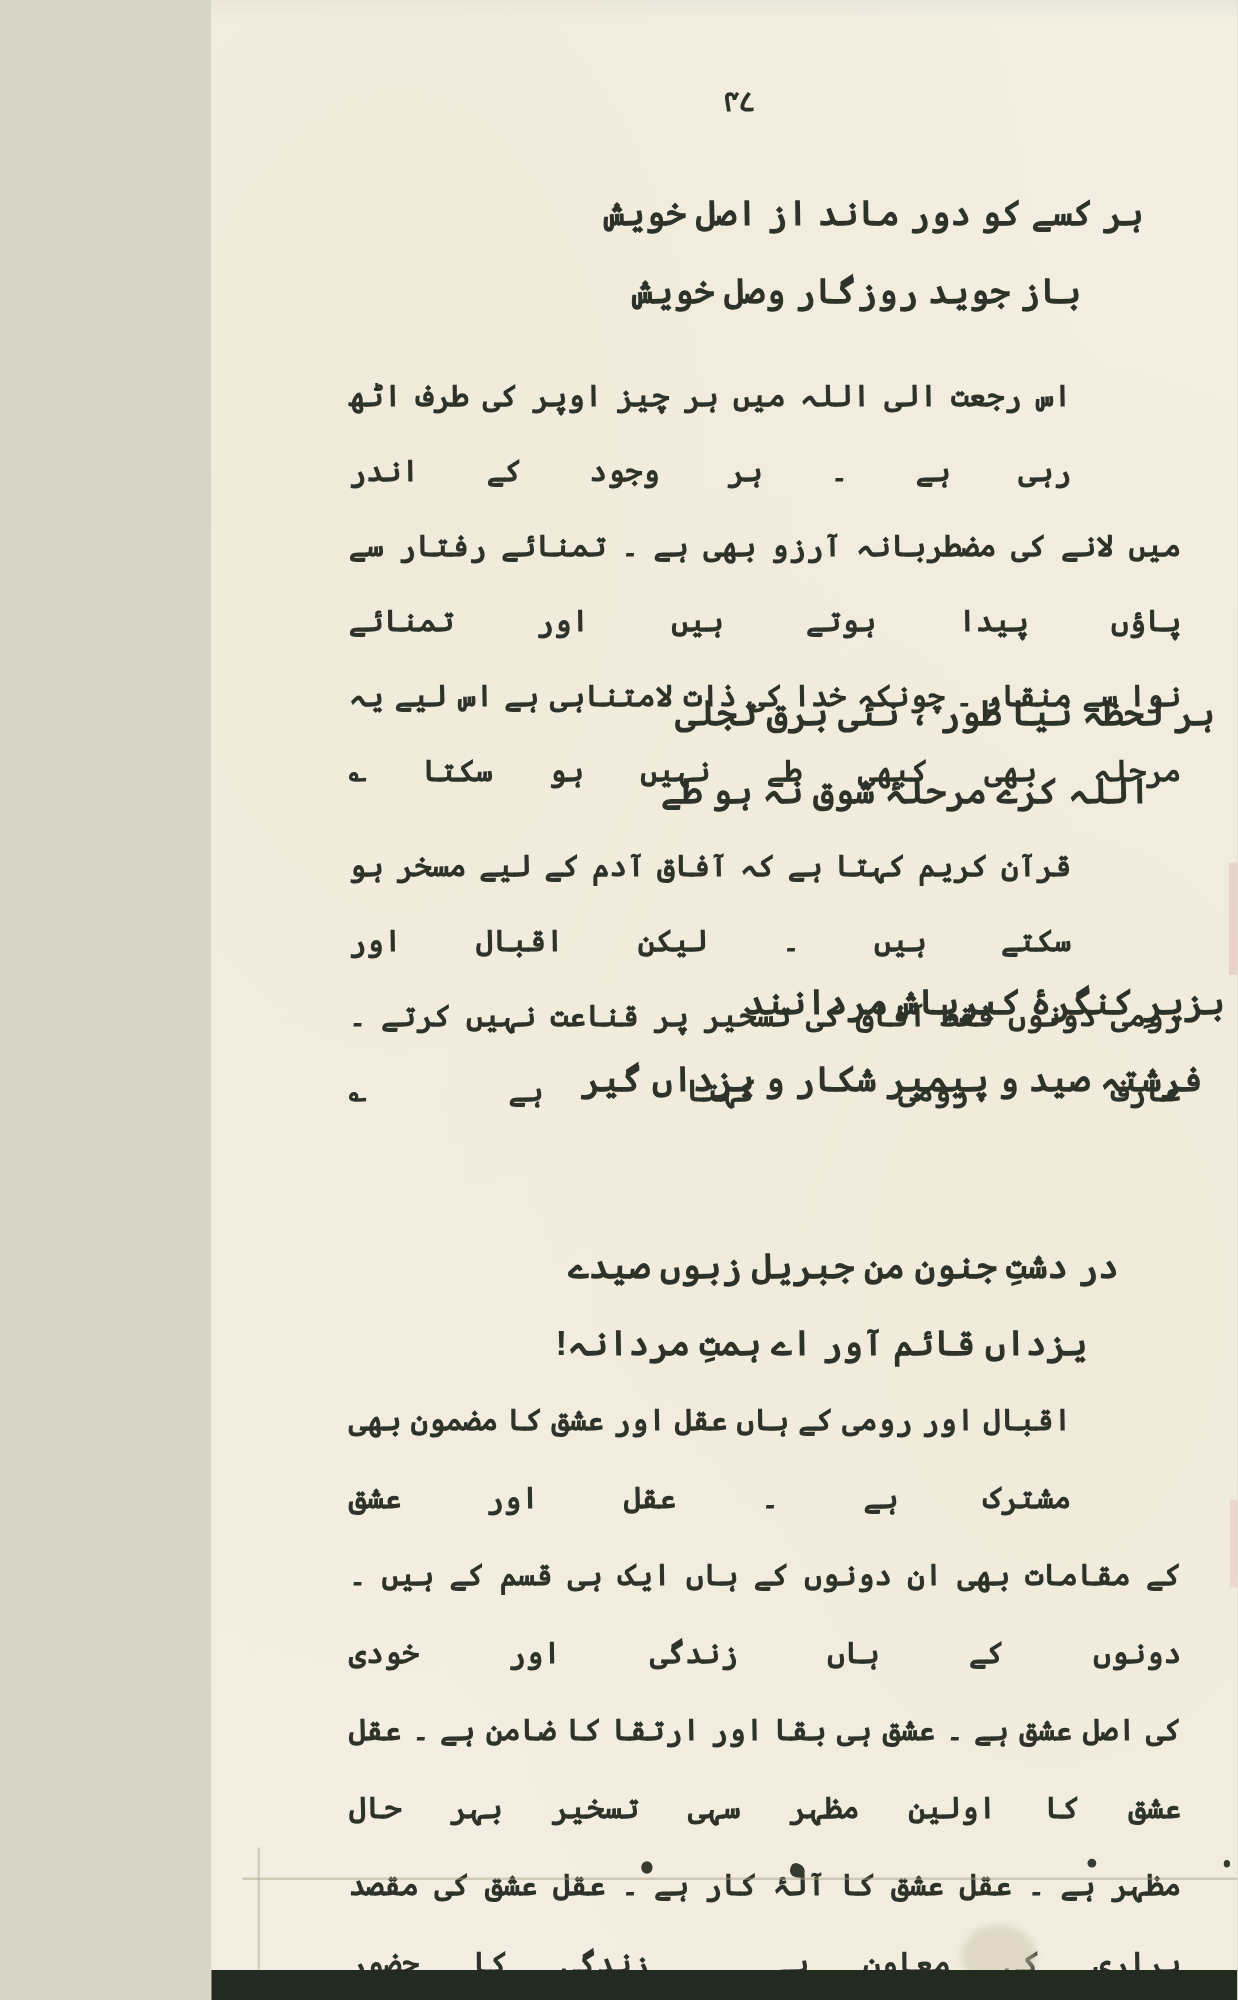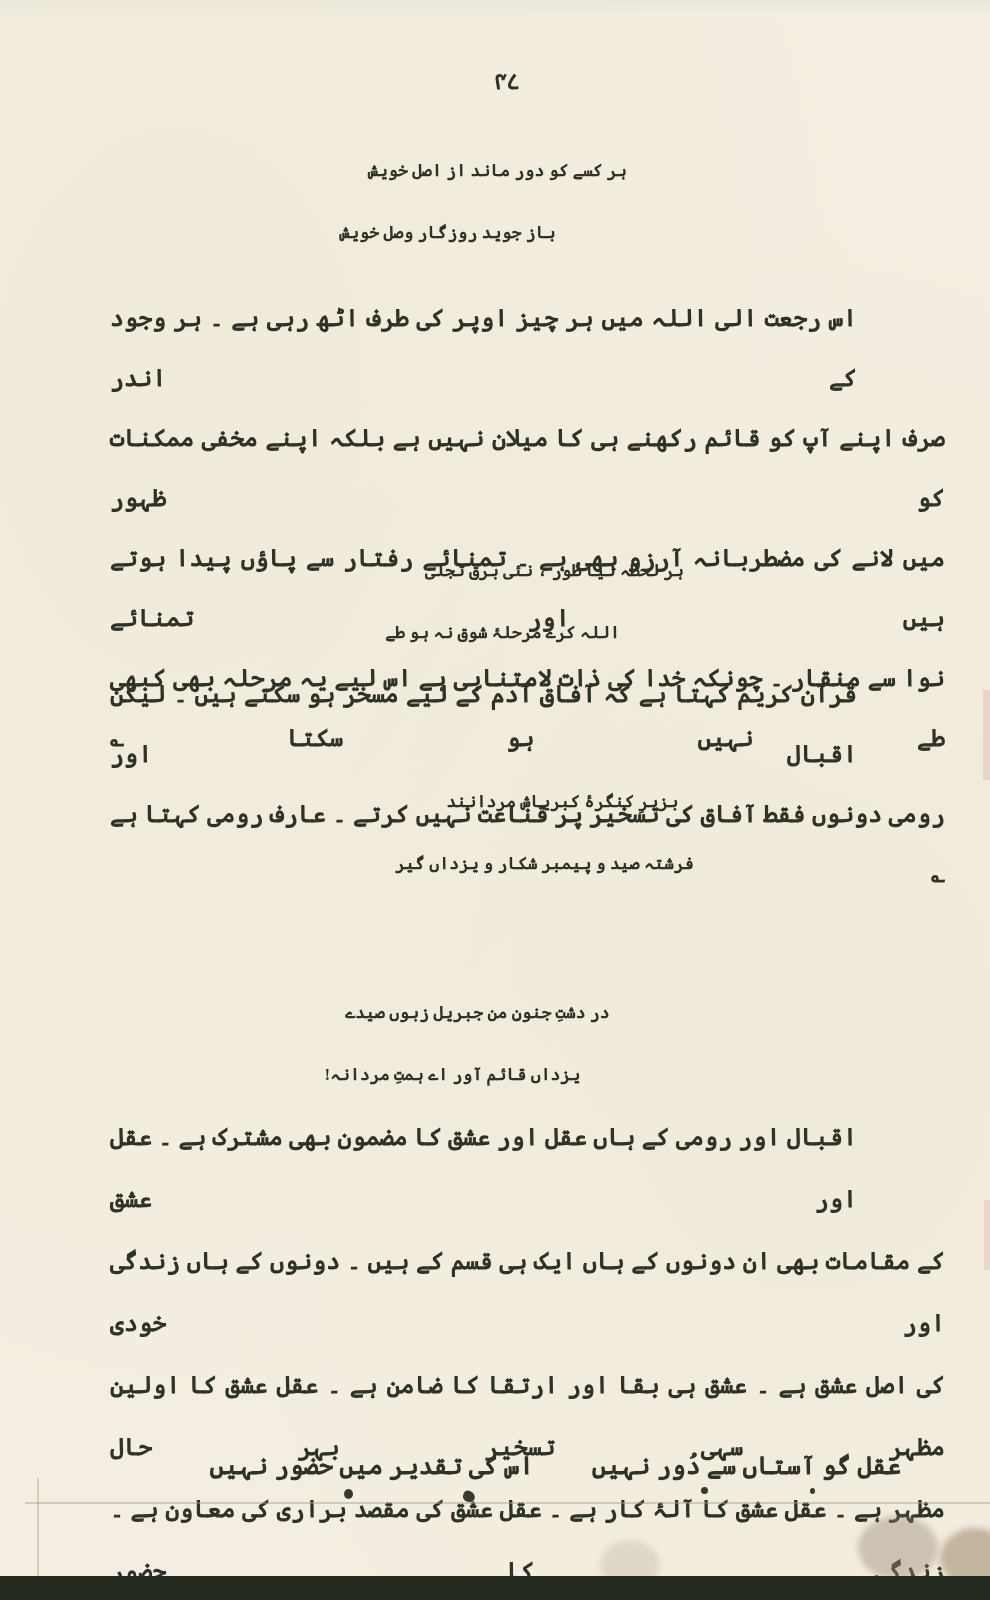--- a/index.html
+++ b/index.html
@@ -1,34 +1,34 @@
 <!DOCTYPE html>
 <html lang="ur" dir="rtl"><head>
 <meta charset="utf-8">
 <style>
   html,body{margin:0;padding:0;background:#d8d5c9;}
   .page{
-    position:relative;width:990px;height:1600px;overflow:hidden;
+    position:relative;width:821px;height:1600px;overflow:hidden;
     background:#f3eee1;
     background-image:
       radial-gradient(ellipse at 18% 25%, rgba(238,231,212,.55), transparent 60%),
       radial-gradient(ellipse at 82% 65%, rgba(236,229,209,.45), transparent 55%),
       linear-gradient(180deg, rgba(222,222,216,.55) 0px, rgba(222,222,216,0) 16px);
-    font-family:Liberation Serif, serif;
+    font-family:Liberation Sans, sans-serif;
     direction:rtl;color:#2e332a;
   }
   .pagenum{
     position:absolute;top:70px;left:0;right:0;text-align:center;
     font-size:21px;font-weight:bold;letter-spacing:3px;transform:translateX(12px);
   }
   .sec{position:absolute;left:110px;right:45px;font-weight:bold;}
   .prose{font-size:24px;line-height:60px;}
   .bline{text-align:justify;text-align-last:justify;white-space:normal;}
   .bline.first{margin-right:88px;}
-  .verse{font-size:17px;line-height:62px;text-align:center;}
+  .verse{font-size:28px;line-height:62px;}
   .vline{white-space:nowrap;}
   .intro{font-size:24px;line-height:50px;text-align:center;}
   .intro .vline{transform:translateX(95px);}
   .vrow{white-space:nowrap;transform:translateX(28px);font-size:25px;line-height:56px;text-align:center;}
   .vgap{display:inline-block;width:58px;}
   
   .bottomband{position:absolute;left:0;right:0;bottom:0;height:24px;background:#232a1f;}
   .crease-h{position:absolute;left:25px;right:0;top:1502px;height:2px;background:rgba(168,158,136,.45);}
   .crease-v{position:absolute;left:37px;top:1478px;height:100px;width:2px;background:rgba(168,158,136,.4);}
   .stain{position:absolute;border-radius:50%;filter:blur(3px);}
@@ -50,21 +50,20 @@
 
   <div class="pagenum">۴۷</div>
 
   <div class="sec verse" style="top:140px;">
     <div class="vline" style="transform:translateX(-30px);">ہر کسے کو دور ماند از اصل خویش</div>
     <div class="vline" style="transform:translateX(-80px);">باز جوید روزگار وصل خویش</div>
   </div>
 
   <div class="sec prose" style="top:288px;">
     <div class="bline first">اس رجعت الی اللہ میں ہر چیز اوپر کی طرف اٹھ رہی ہے ۔ ہر وجود کے اندر</div>
-    <div class="bline">صرف اپنے آپ کو قائم رکھنے ہی کا میلان نہیں ہے بلکہ اپنے مخفی ممکنات کو ظہور</div>
     <div class="bline">میں لانے کی مضطربانہ آرزو بھی ہے ۔ تمنائے رفتار سے پاؤں پیدا ہوتے ہیں اور تمنائے</div>
     <div class="bline">نوا سے منقار ۔ چونکہ خدا کی ذات لامتناہی ہے اس لیے یہ مرحلہ بھی کبھی طے نہیں ہو سکتا ؎</div>
   </div>
 
   <div class="sec verse" style="top:540px;">
     <div class="vline" style="transform:translateX(27px);">ہر لحظہ نیا طُور ، نئی برق تجلی</div>
     <div class="vline" style="transform:translateX(-25px);">اللہ کرے مرحلۂ شوق نہ ہو طے</div>
   </div>
 
   <div class="sec prose" style="top:664px;">
@@ -84,25 +83,20 @@
   </div>
 
   <div class="sec prose" style="top:1106px;line-height:62px;">
     <div class="bline first">اقبال اور رومی کے ہاں عقل اور عشق کا مضمون بھی مشترک ہے ۔ عقل اور عشق</div>
     <div class="bline">کے مقامات بھی ان دونوں کے ہاں ایک ہی قسم کے ہیں ۔ دونوں کے ہاں زندگی اور خودی</div>
     <div class="bline">کی اصل عشق ہے ۔ عشق ہی بقا اور ارتقا کا ضامن ہے ۔ عقل عشق کا اولین مظہر سہی تسخیر بہر حال</div>
     <div class="bline">مظہر ہے ۔ عقل عشق کا آلۂ کار ہے ۔ عقل عشق کی مقصد براری کی معاون ہے ۔ زندگی کا حضور</div>
 
   </div>
 
-  <div class="sec" style="top:1438px;">
-    <div class="vrow">
-      <span>عقل گو آستاں سے دُور نہیں</span><span class="vgap"></span><span>اس کی تقدیر میں حضور نہیں</span>
-    </div>
-  </div>
 
   <div class="speck sp1"></div>
   <div class="speck sp2"></div>
   <div class="speck sp3"></div>
   <div class="speck sp4"></div>
   <div class="crease-h"></div>
   <div class="crease-v"></div>
   <div class="stain s1"></div>
   <div class="stain s2"></div>
   <div class="stain s3"></div>

